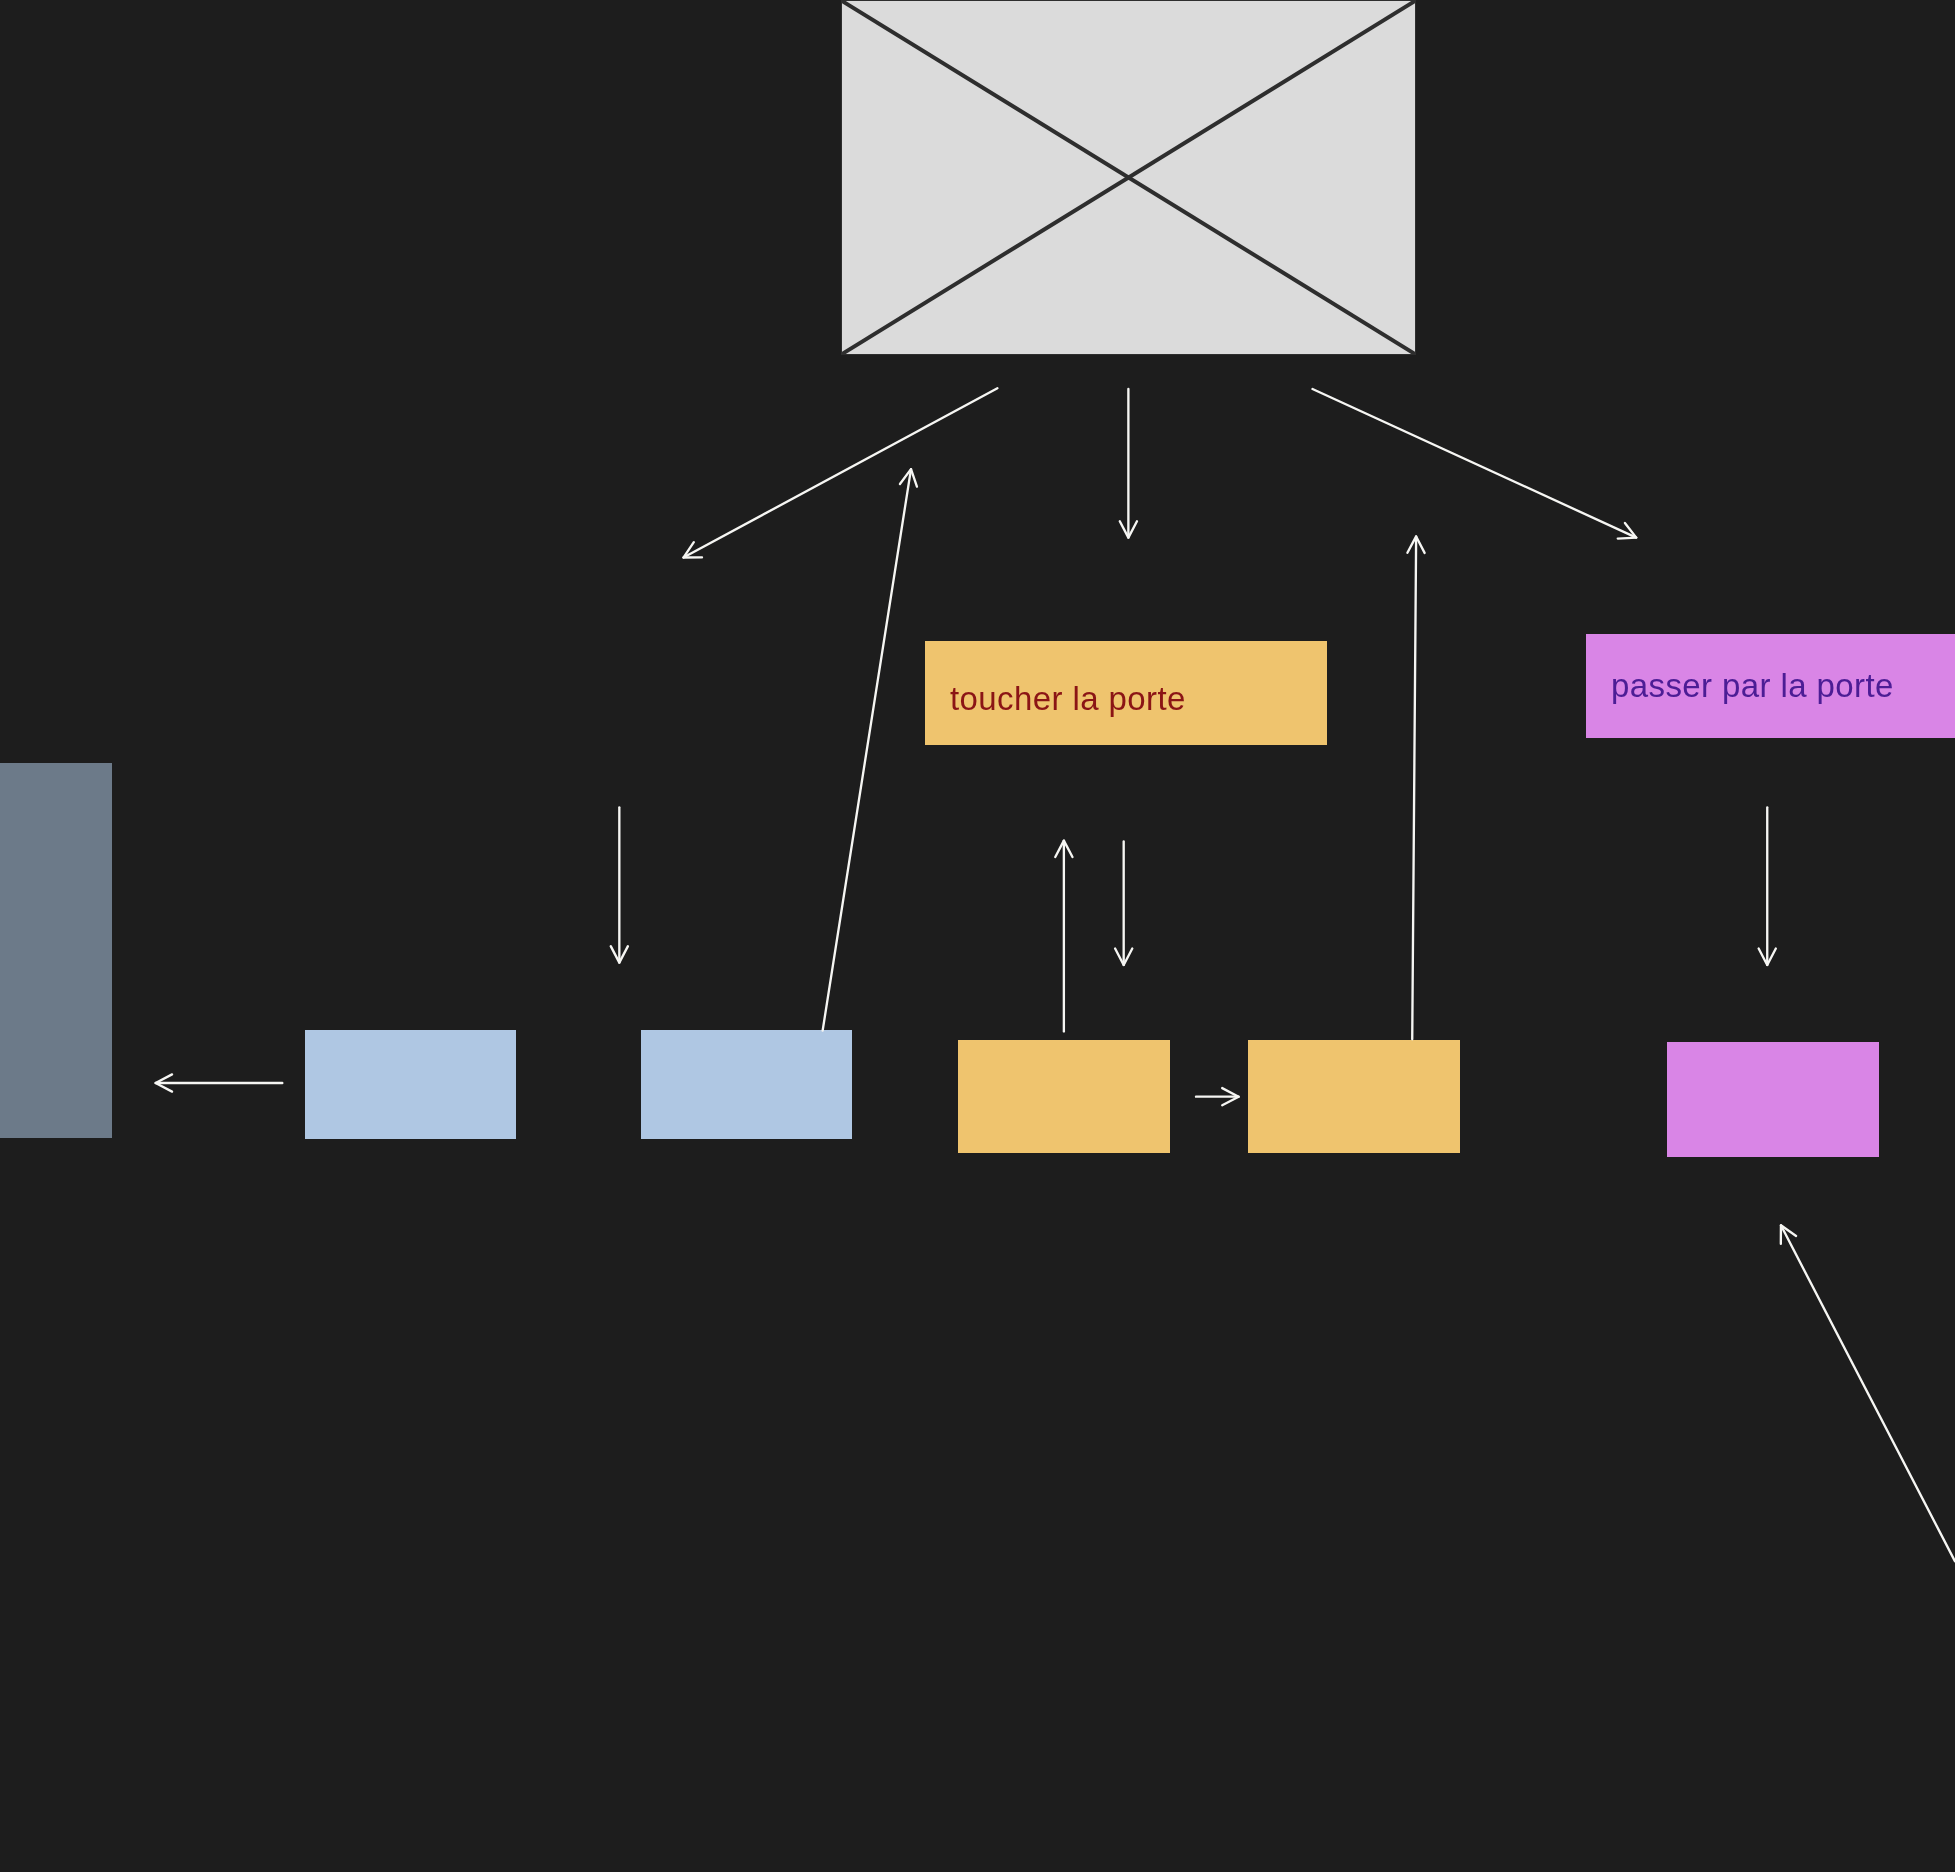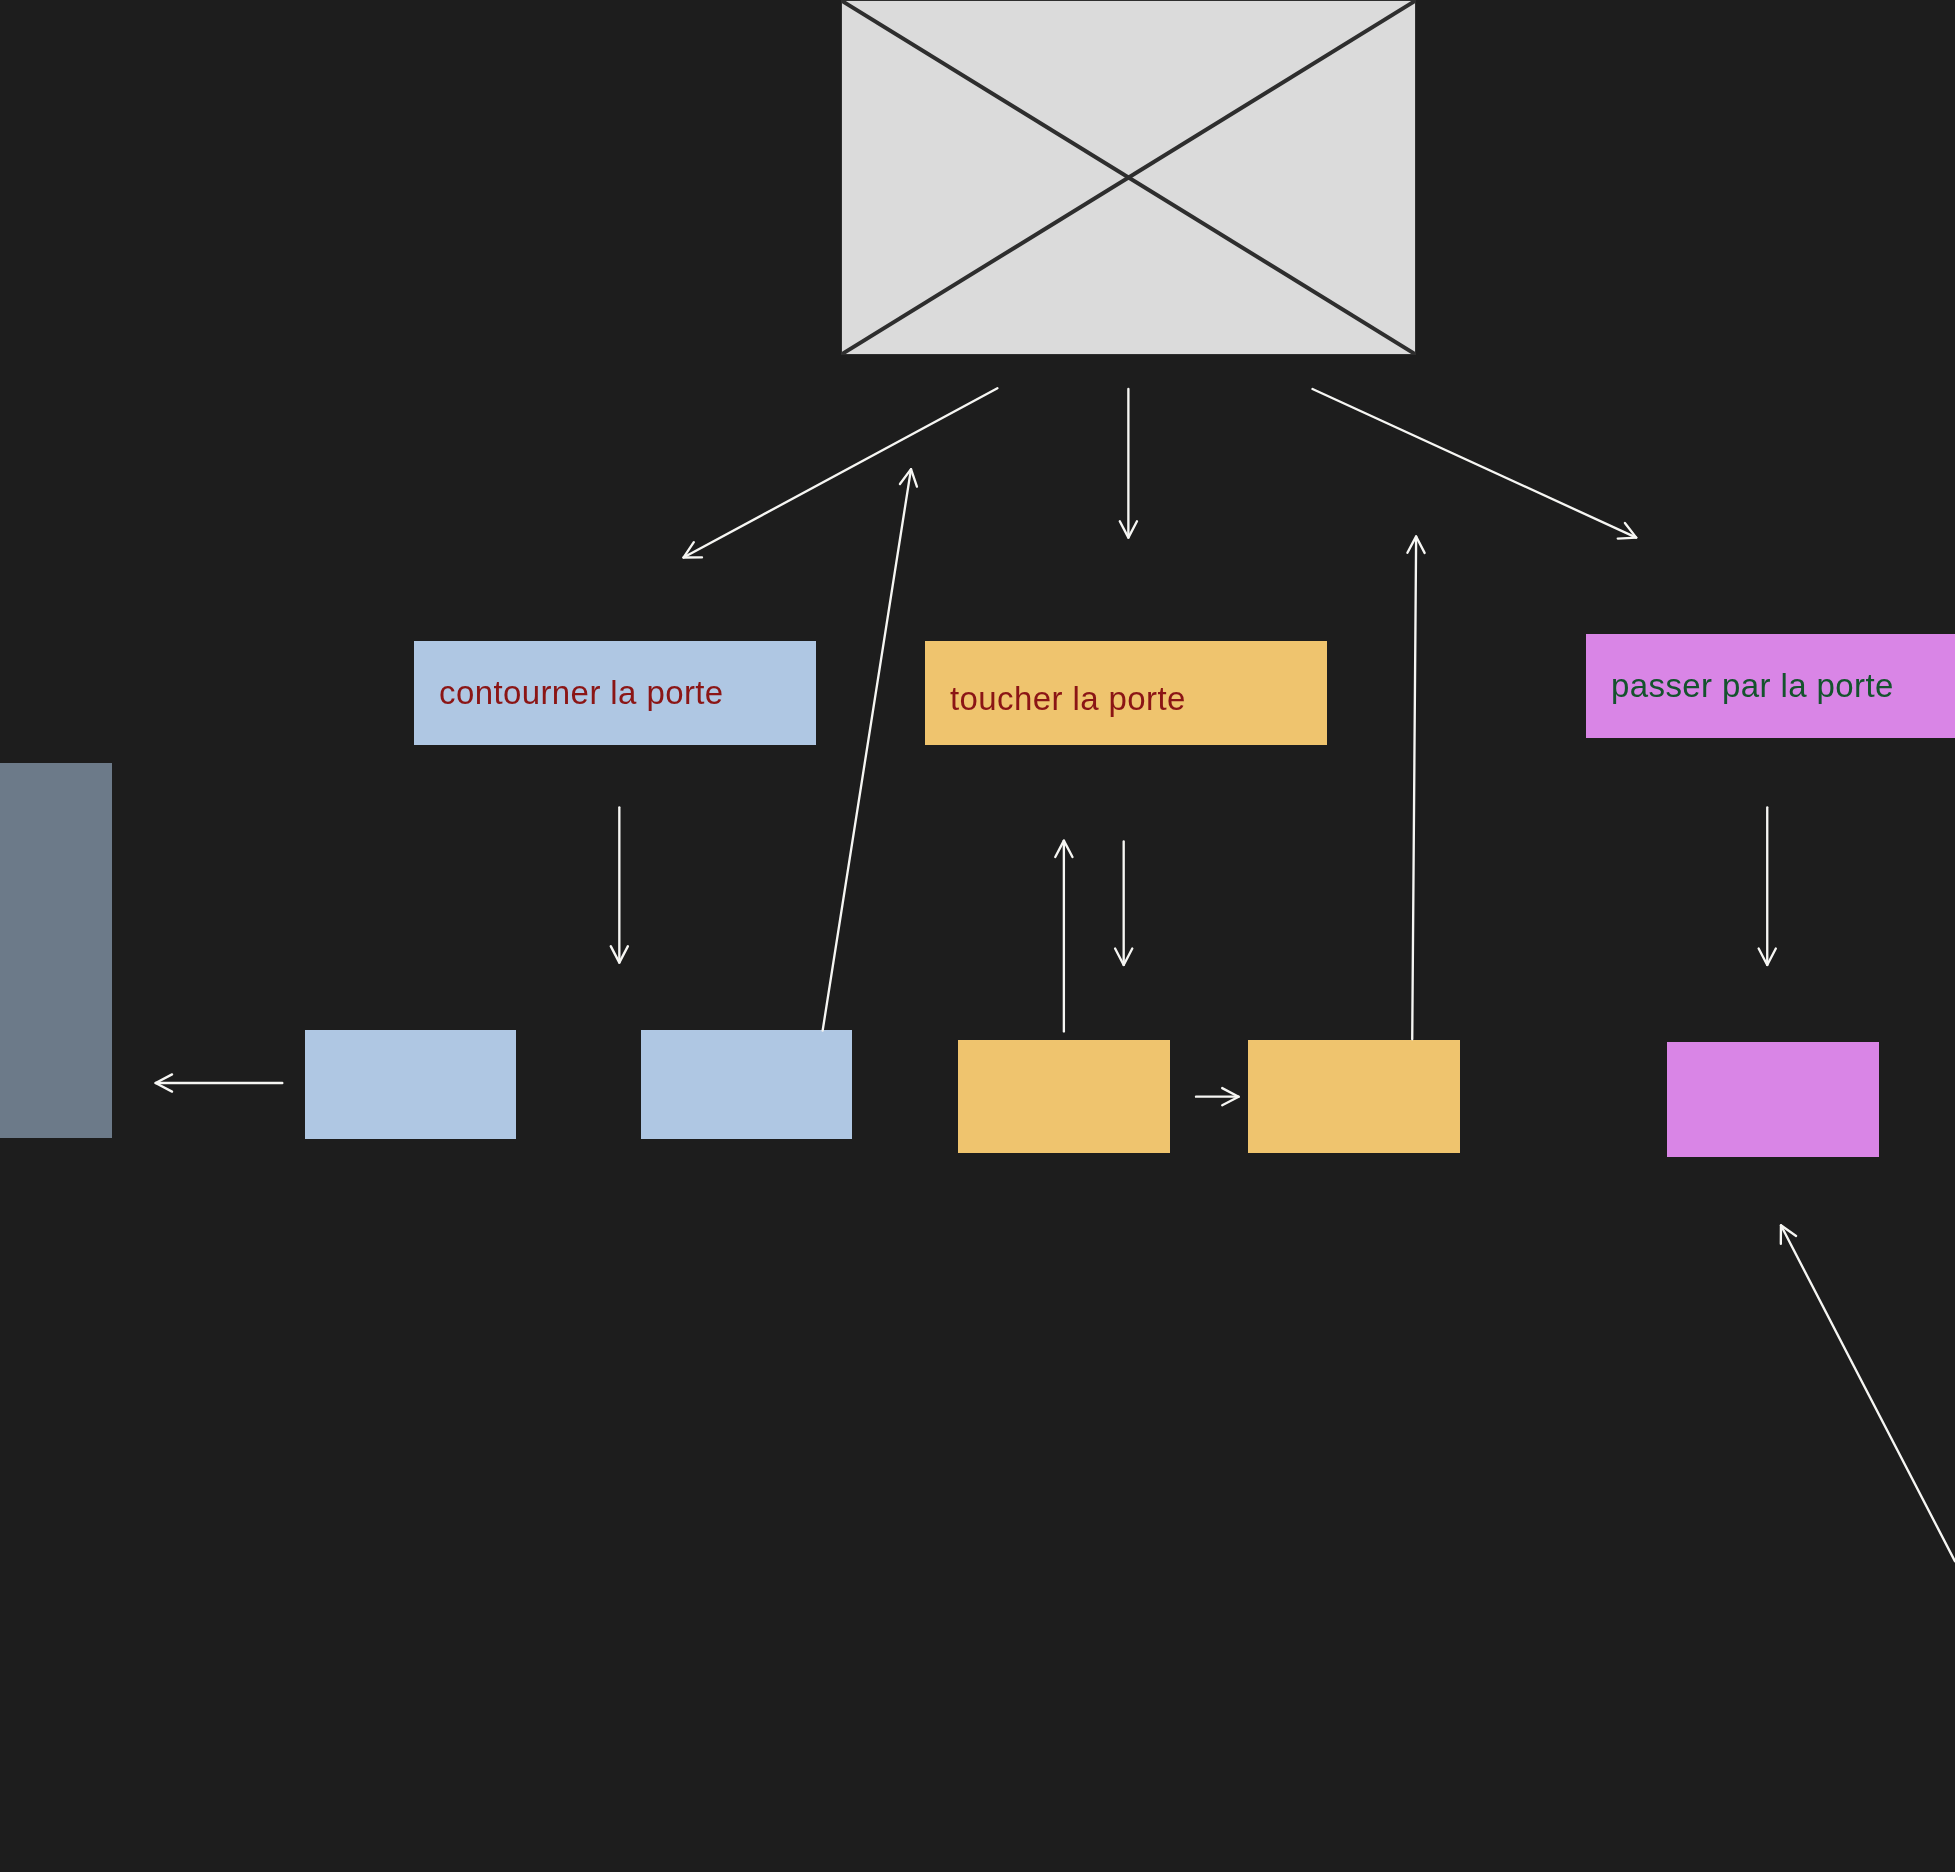--- a/index.html
+++ b/index.html
@@ -53,30 +53,27 @@
 
   <div class="placeholder" style="left: 841px; top: 0px; width: 575px; height: 355px; background-color: rgb(219, 219, 219); border-color: rgb(46, 46, 46);">
     <svg viewBox="0 0 100 100" preserveAspectRatio="none">
       <g fill="none" stroke="#2E2E2E" style="stroke: rgb(46, 46, 46);">
         <line x1="0" y1="0" x2="100" y2="100" stroke-width="4" vector-effect="non-scaling-stroke"></line>
         <line x1="100" y1="0" x2="0" y2="100" stroke-width="4" vector-effect="non-scaling-stroke"></line>
       </g>
     </svg>
   </div>
 
-  <div class="node label-node" style="left: 414px; top: 641px; width: 402px; height: 104px; background-color: rgb(175, 199, 227);">
-    <span style="color: rgb(139, 21, 21);">contourner la porte</span>
-  </div>
 
   <div class="node label-node" style="left: 925px; top: 641px; width: 402px; height: 104px; background-color: rgb(239, 196, 110);">
     <span style="color: rgb(139, 21, 21); margin-top: 12px;">toucher la porte</span>
   </div>
 
   <div class="node label-node" style="left: 1586px; top: 634px; width: 402px; height: 104px; background-color: rgb(217, 133, 230);">
-    <span style="color: #14532d;">passer par la porte</span>
+    <span style="color: #4c1d95;">passer par la porte</span>
   </div>
 
   <div class="node" style="left: 0px; top: 763px; width: 112px; height: 375px; background-color: rgb(108, 122, 137);"></div>
 
   <div class="node" style="left: 305px; top: 1030px; width: 211px; height: 109px; background-color: rgb(175, 199, 227);"></div>
   <div class="node" style="left: 641px; top: 1030px; width: 211px; height: 109px; background-color: rgb(175, 199, 227);"></div>
 
   <div class="node" style="left: 958px; top: 1040px; width: 212px; height: 113px; background-color: rgb(239, 196, 110);"></div>
   <div class="node" style="left: 1248px; top: 1040px; width: 212px; height: 113px; background-color: rgb(239, 196, 110);"></div>
 

